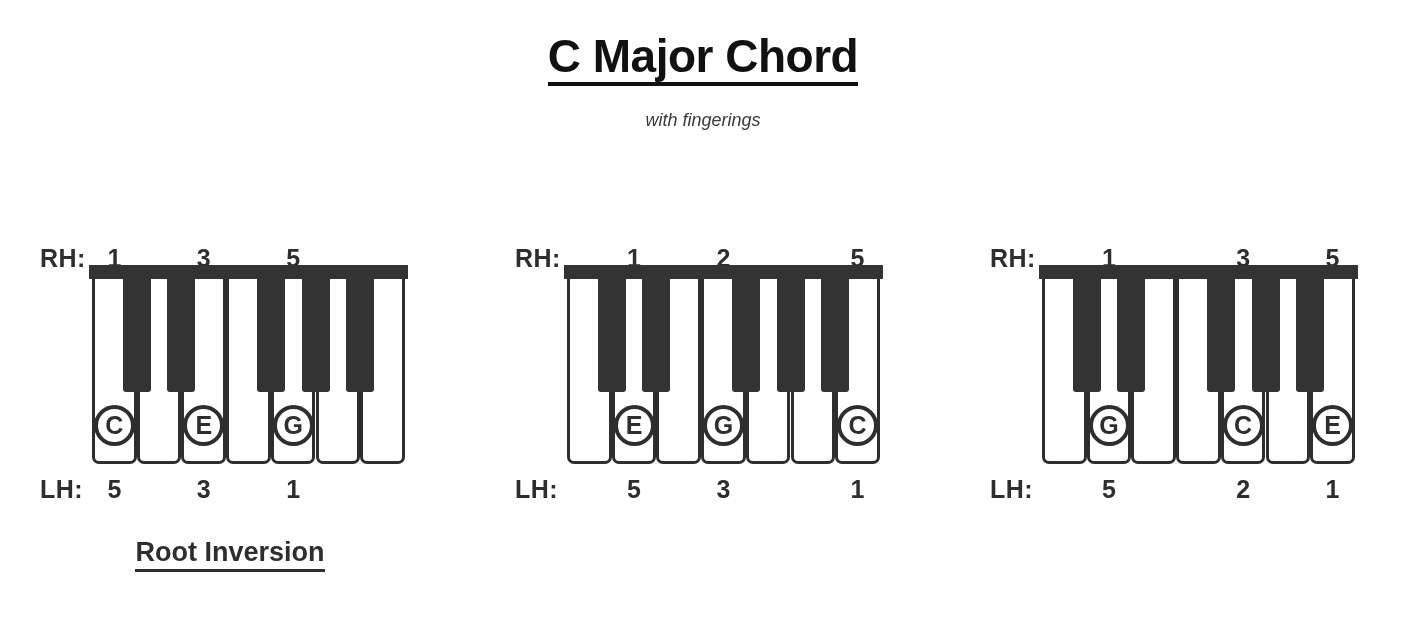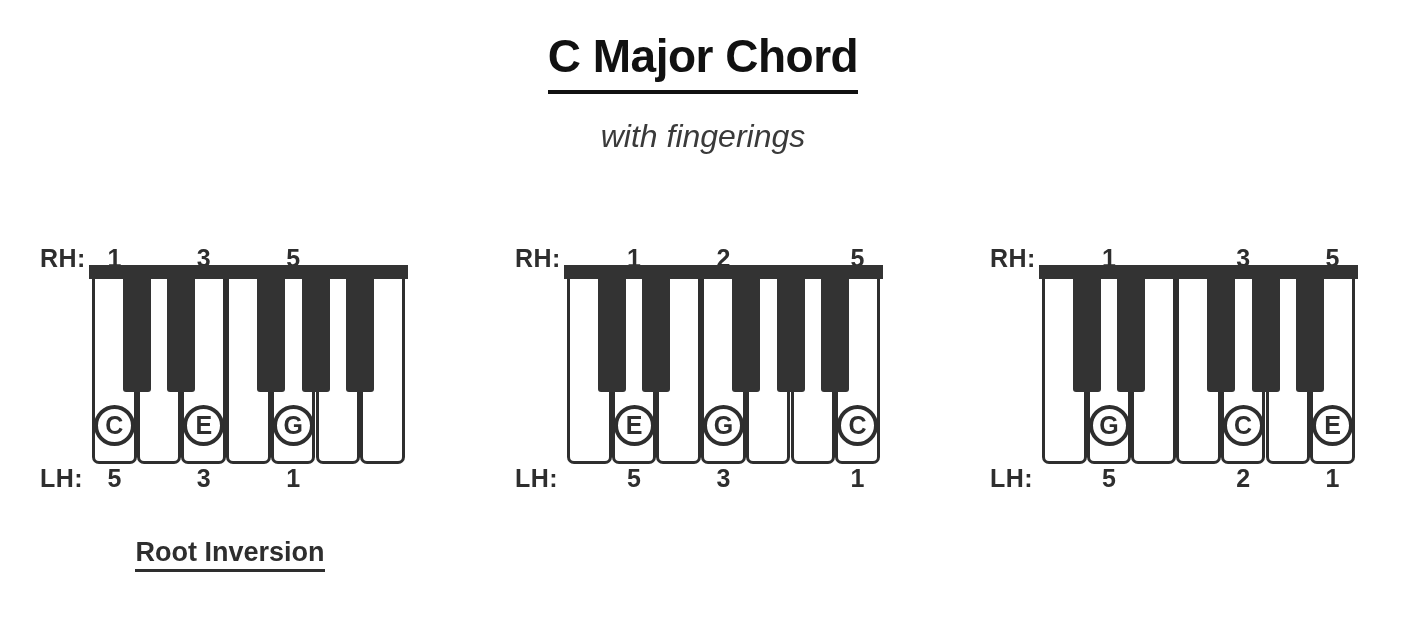--- a/index.html
+++ b/index.html
@@ -29,27 +29,27 @@
     padding-top: 32px;
     font-size: 46px;
     font-weight: bold;
     letter-spacing: -0.5px;
     color: #111111;
     display: inline-block;
   }
   #title-wrap {
     display: inline-block;
     border-bottom: 4px solid #111111;
-    padding-bottom: 10px;
+    padding-bottom: 2px;
     line-height: 1.05;
   }
   #page-subtitle {
     margin: 0;
     padding-top: 24px;
-    font-size: 32px;
+    font-size: 18px;
     font-style: italic;
     color: #3a3a3a;
     font-weight: normal;
   }
 
   
   #diagrams {
     position: absolute;
     top: 232px;
     left: 0;
@@ -67,21 +67,21 @@
   #diagram-2 { left: 970px; }
 
   
   .finger-row {
     position: absolute;
     left: 0;
     width: 420px;
     height: 34px;
   }
   .finger-row.rh { top: 12px; }
-  .finger-row.lh { top: 232px; }
+  .finger-row.lh { top: 243px; }
   .hand-label {
     position: absolute;
     left: 20px;
     top: 0;
     font-size: 25px;
     font-weight: bold;
     color: #2e2e2e;
     letter-spacing: 0.5px;
   }
   .finger-num {

